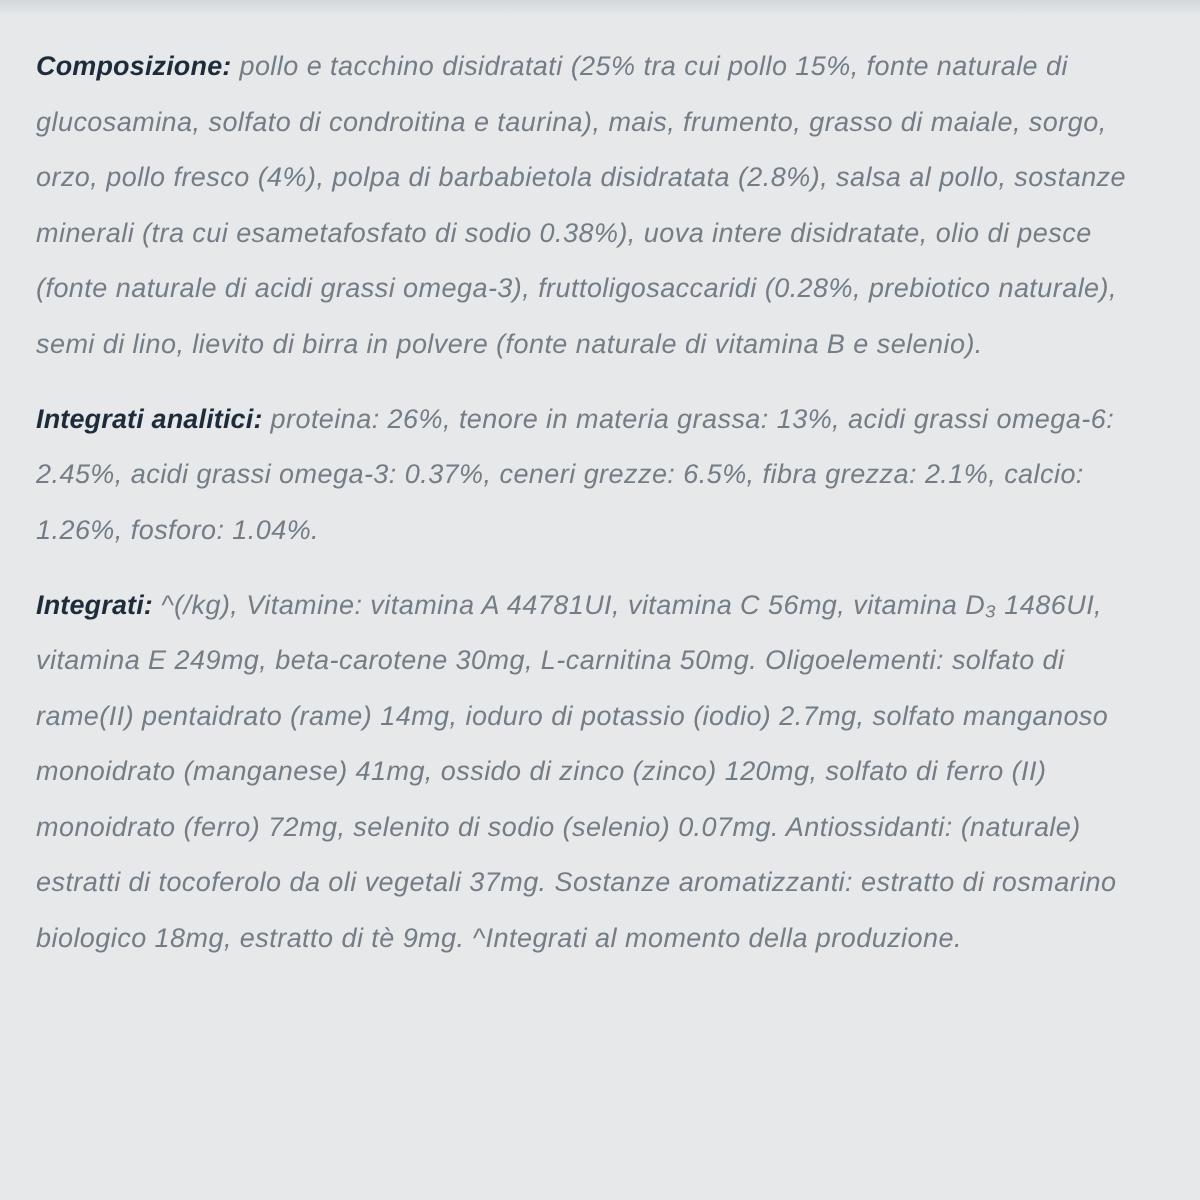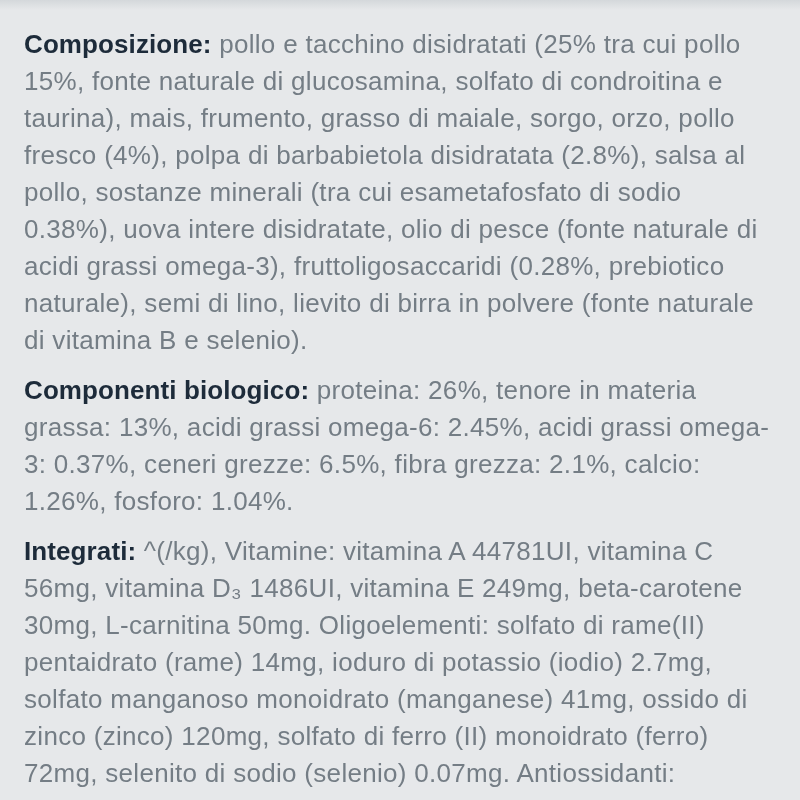--- a/index.html
+++ b/index.html
@@ -24,46 +24,47 @@
     width: 800px; height: 10px;
     background: linear-gradient(to bottom, var(--top_edge), var(--background));
   }
   .sheet {
     position: relative;
     width: 800px;
     height: 800px;
     padding: 26px 22px 0 24px;
   }
   .para {
-    font-size: 26px;
+    font-size: 18px;
     line-height: 37px;
     letter-spacing: 0.3px;
     color: var(--body);
     margin-bottom: 13px;
     max-width: 752px;
+    font-style: italic;
   }
   .para .label {
     font-weight: bold;
     color: var(--heading);
     letter-spacing: 0.1px;
   }
 </style>
 </head>
 <body>
 
 <main class="sheet">
   <div class="top-shade"></div>
 
   <p class="para">
     <span class="label">Composizione:</span>
     <span>pollo e tacchino disidratati (25% tra cui pollo 15%, fonte naturale di glucosamina, solfato di condroitina e taurina), mais, frumento, grasso di maiale, sorgo, orzo, pollo fresco (4%), polpa di barbabietola disidratata (2.8%), salsa al pollo, sostanze minerali (tra cui esametafosfato di sodio 0.38%), uova intere disidratate, olio di pesce (fonte naturale di acidi grassi omega-3), fruttoligosaccaridi (0.28%, prebiotico naturale), semi di lino, lievito di birra in polvere (fonte naturale di vitamina B e selenio).</span>
   </p>
 
   <p class="para">
-    <span class="label">Componenti biologico:</span>
+    <span class="label">Integrati analitici:</span>
     <span>proteina: 26%, tenore in materia grassa: 13%, acidi grassi omega-6: 2.45%, acidi grassi omega-3: 0.37%, ceneri grezze: 6.5%, fibra grezza: 2.1%, calcio: 1.26%, fosforo: 1.04%.</span>
   </p>
 
   <p class="para">
     <span class="label">Integrati:</span>
     <span>^(/kg), Vitamine: vitamina A 44781UI, vitamina C 56mg, vitamina D₃ 1486UI, vitamina E 249mg, beta-carotene 30mg, L-carnitina 50mg. Oligoelementi: solfato di rame(II) pentaidrato (rame) 14mg, ioduro di potassio (iodio) 2.7mg, solfato manganoso monoidrato (manganese) 41mg, ossido di zinco (zinco) 120mg, solfato di ferro (II) monoidrato (ferro) 72mg, selenito di sodio (selenio) 0.07mg. Antiossidanti: (naturale) estratti di tocoferolo da oli vegetali 37mg. Sostanze aromatizzanti: estratto di rosmarino biologico 18mg, estratto di tè 9mg. ^Integrati al momento della produzione.</span>
   </p>
 </main>
 
 </body></html>

